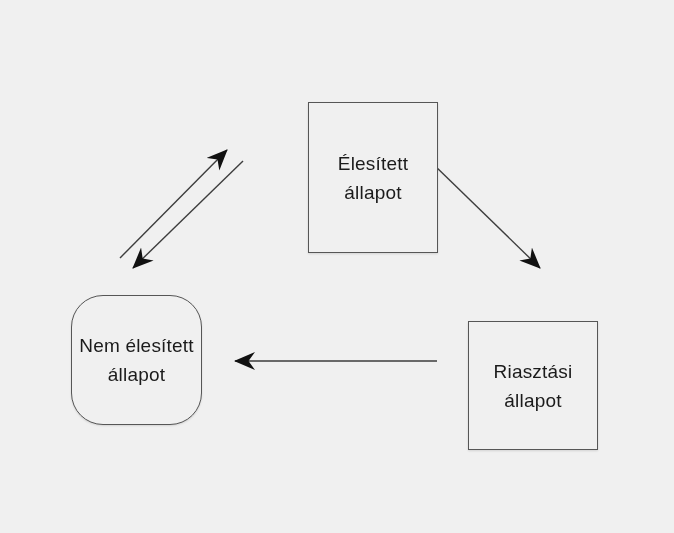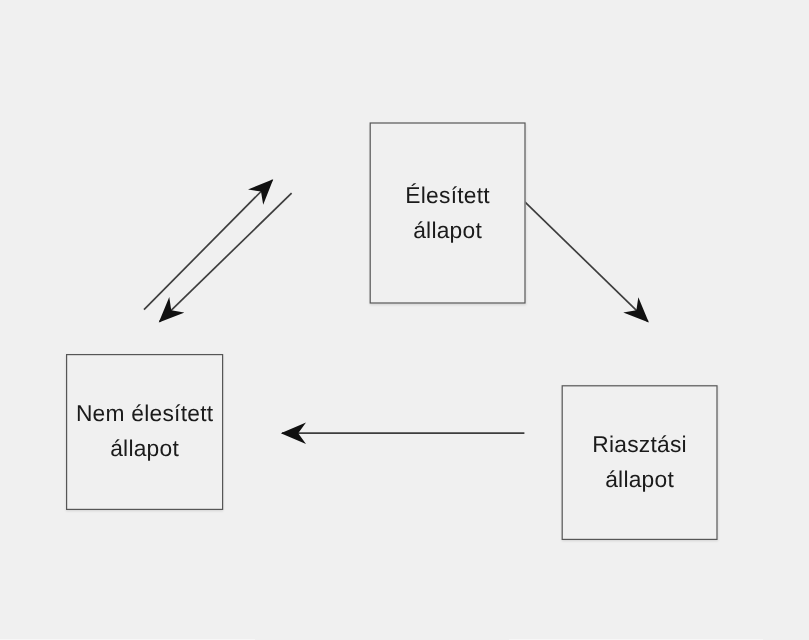--- a/index.html
+++ b/index.html
@@ -25,21 +25,21 @@
     align-items: center;
     justify-content: center;
     text-align: center;
     color: #1b1b1b;
     font-size: 19px;
     font-weight: 300;
     line-height: 29px;
     letter-spacing: 0.2px;
   }
   .node-armed    { left: 274px; top: 102px; width: 130px; height: 151px; margin-left: 34px; }
-  .node-disarmed { left:  55px; top: 295px; width: 131px; height: 130px; }
+  .node-disarmed { left:  71px; top: 295px; width: 131px; height: 130px; border-radius: 32px; }
   .node-alarm    { left: 468px; top: 297px; width: 130px; height: 129px; margin-top: 24px; }
   .arrows {
     position: absolute;
     left: 0; top: 0;
     width: 674px;
     height: 533px;
     pointer-events: none;
   }
 </style>
 </head>

